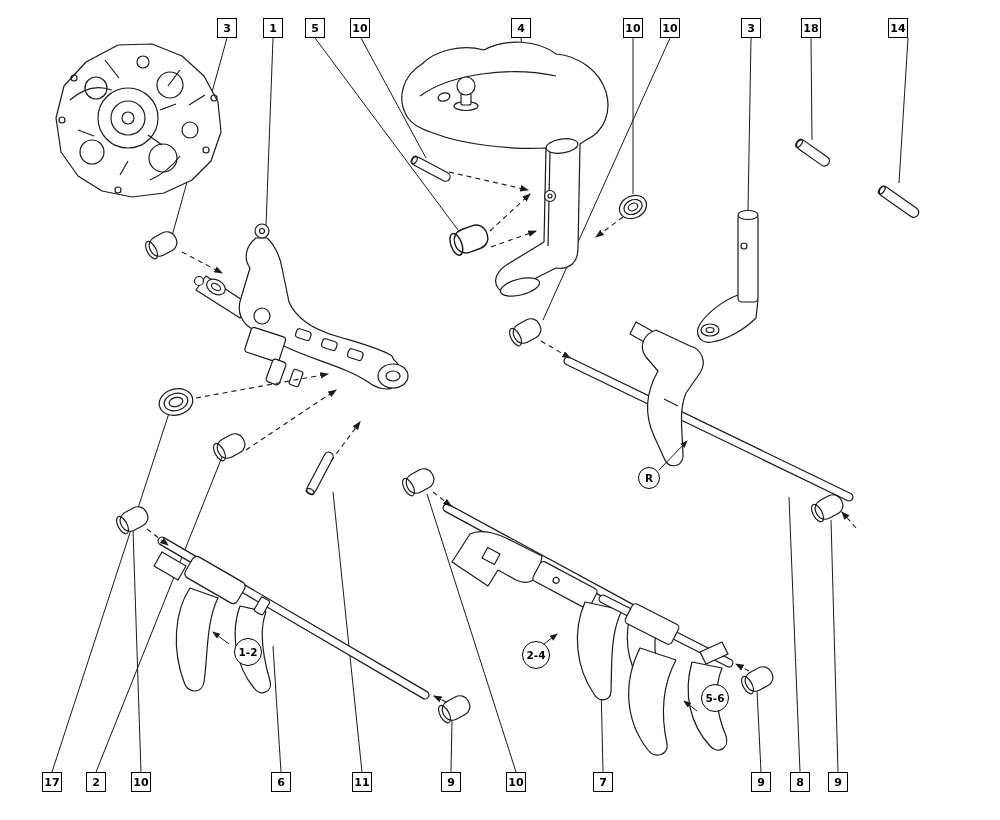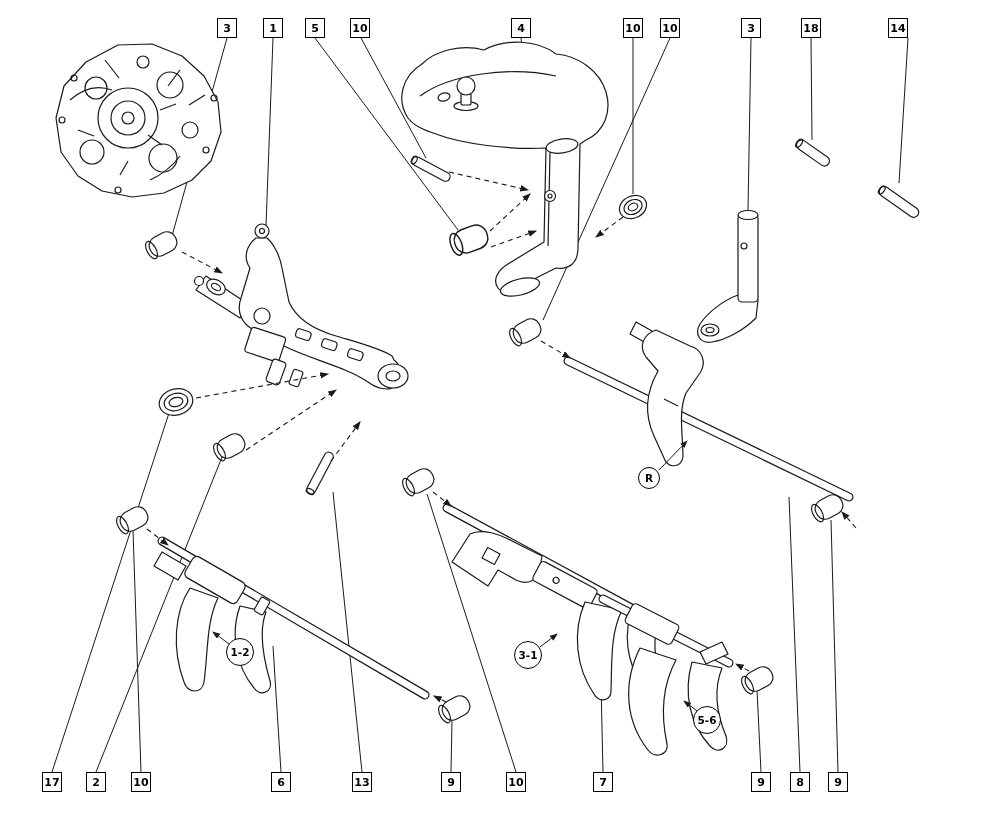--- a/index.html
+++ b/index.html
@@ -13,21 +13,21 @@
     background:#fff; border:1.4px solid #000;
     display:flex; align-items:center; justify-content:center;
     font:700 11px "DejaVu Sans", sans-serif; color:#000;
   }
   .plabel {
     position:absolute; box-sizing:border-box; background:#fff;
     border:1.3px solid #000; border-radius:50%;
     display:flex; align-items:center; justify-content:center;
     font:700 10.5px "DejaVu Sans", sans-serif; color:#000;
   }
-  .plabel-lg { width:28px; height:28px; }
+  .plabel-lg { width:28px; height:28px;margin-left:8px; }
   .plabel-sm { width:22px; height:22px; }
 </style>
 </head>
 <body>
 
 <div id="stage">
 
   <svg id="lineart" width="1000" height="820" viewBox="0 0 1000 820">
     <defs>
       <marker id="arr" markerWidth="9" markerHeight="8" refX="7" refY="3" orient="auto">
@@ -311,26 +311,26 @@
   <div class="callout" style="left:623px; top:18px">10</div>
   <div class="callout" style="left:660px; top:18px">10</div>
   <div class="callout" style="left:741px; top:18px">3</div>
   <div class="callout" style="left:801px; top:18px">18</div>
   <div class="callout" style="left:888px; top:18px">14</div>
 
   <div class="callout" style="left:42px;  top:772px">17</div>
   <div class="callout" style="left:86px;  top:772px">2</div>
   <div class="callout" style="left:131px; top:772px">10</div>
   <div class="callout" style="left:271px; top:772px">6</div>
-  <div class="callout" style="left:352px; top:772px">13</div>
+  <div class="callout" style="left:352px; top:772px">11</div>
   <div class="callout" style="left:441px; top:772px">9</div>
   <div class="callout" style="left:506px; top:772px">10</div>
   <div class="callout" style="left:593px; top:772px">7</div>
   <div class="callout" style="left:751px; top:772px">9</div>
   <div class="callout" style="left:790px; top:772px">8</div>
   <div class="callout" style="left:828px; top:772px">9</div>
 
   <div class="plabel plabel-lg" style="left:226px; top:638px">1-2</div>
-  <div class="plabel plabel-lg" style="left:514px; top:641px">3-1</div>
-  <div class="plabel plabel-lg" style="left:693px; top:706px">5-6</div>
+  <div class="plabel plabel-lg" style="left:514px; top:641px">2-4</div>
+  <div class="plabel plabel-lg" style="left:693px; top:684px">5-6</div>
   <div class="plabel plabel-sm" style="left:638px; top:467px">R</div>
 
 </div>
 
 </body></html>

